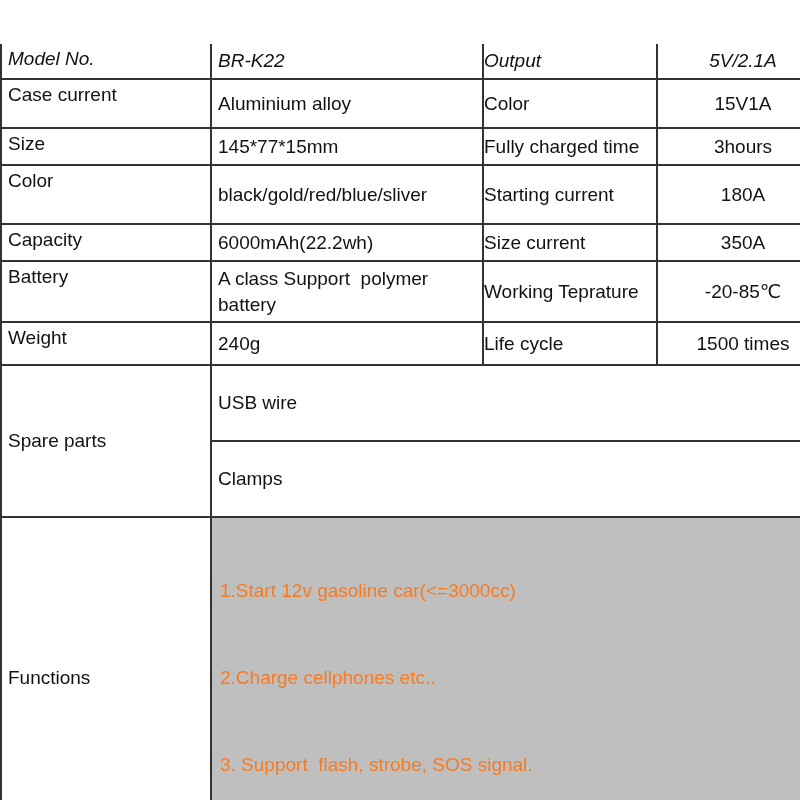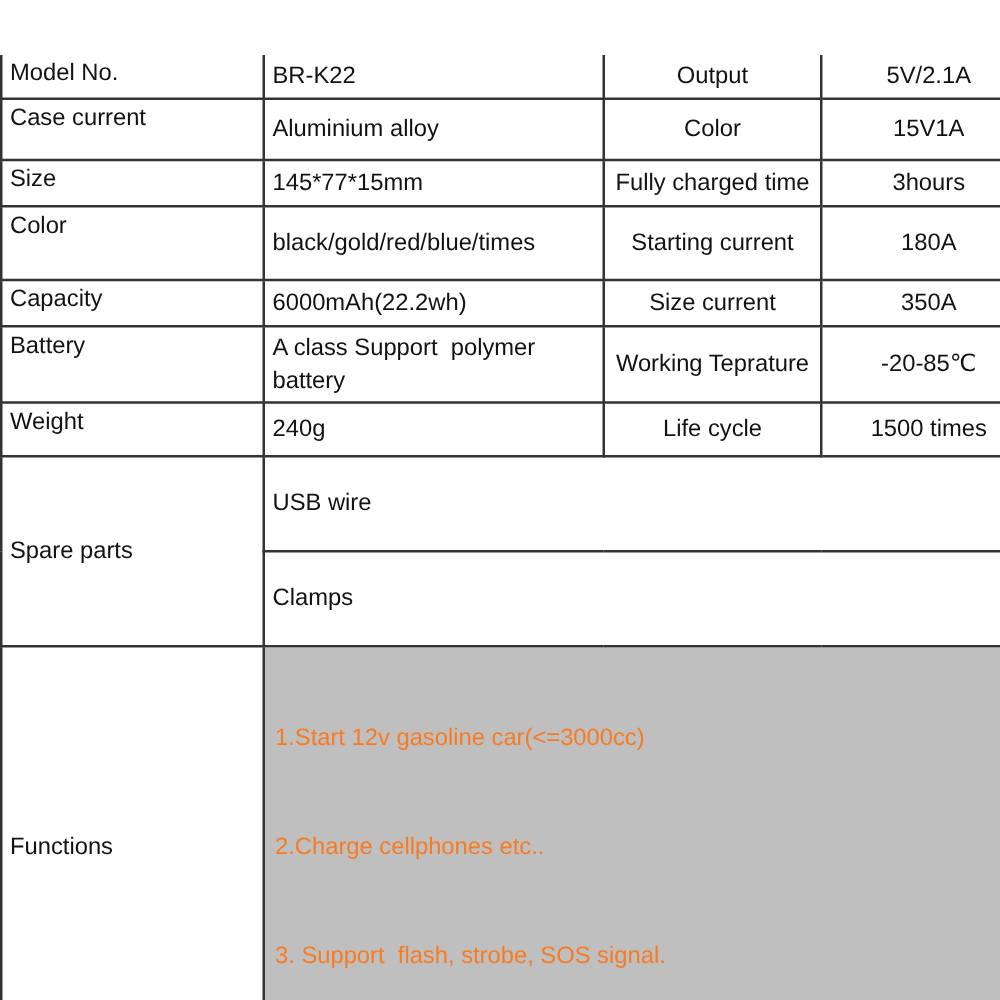--- a/index.html
+++ b/index.html
@@ -20,27 +20,27 @@
   .spec-table td {
     border: 2px solid #333333;
     font-size: 19px;
     color: #121212;
     overflow: hidden;
     padding: 0;
     white-space: pre-wrap;
     word-wrap: break-word;
   }
   
-  tr.first td { border-top: none; }
+  tr.first td { border-top: none; font-style: italic; }
   td.edge { border-right: none; }
 
   td.c1 { width: 198px; vertical-align: top; padding: 4px 4px 0 6px; }
   td.c1.mid { vertical-align: middle; padding-top: 0; }
   td.c2 { width: 260px; vertical-align: middle; padding: 0 4px 0 6px; line-height: 26px; }
-  td.c3 { width: 172px; vertical-align: middle; text-align: center; }
+  td.c3 { width: 172px; vertical-align: middle; text-align: left; }
   td.c4 { width: 170px; vertical-align: middle; text-align: center; }
   td.span-right { vertical-align: middle; padding: 0 4px 0 6px; }
 
   .orange { color: #f87b22; }
 
   td.functions-cell {
     background: #bfbfbf;
     vertical-align: middle;
     padding-left: 8px;
     line-height: 29px;
@@ -77,21 +77,21 @@
 
   <tr class="h37">
     <td class="c1">Size</td>
     <td class="c2 orange">145*77*15mm</td>
     <td class="c3">Fully charged time</td>
     <td class="c4 edge">3hours</td>
   </tr>
 
   <tr class="h59">
     <td class="c1">Color</td>
-    <td class="c2 orange">black/gold/red/blue/times</td>
+    <td class="c2 orange">black/gold/red/blue/sliver</td>
     <td class="c3">Starting current</td>
     <td class="c4 edge">180A</td>
   </tr>
 
   <tr class="h37">
     <td class="c1">Capacity</td>
     <td class="c2 orange">6000mAh(22.2wh)</td>
     <td class="c3">Size current</td>
     <td class="c4 edge">350A</td>
   </tr>

